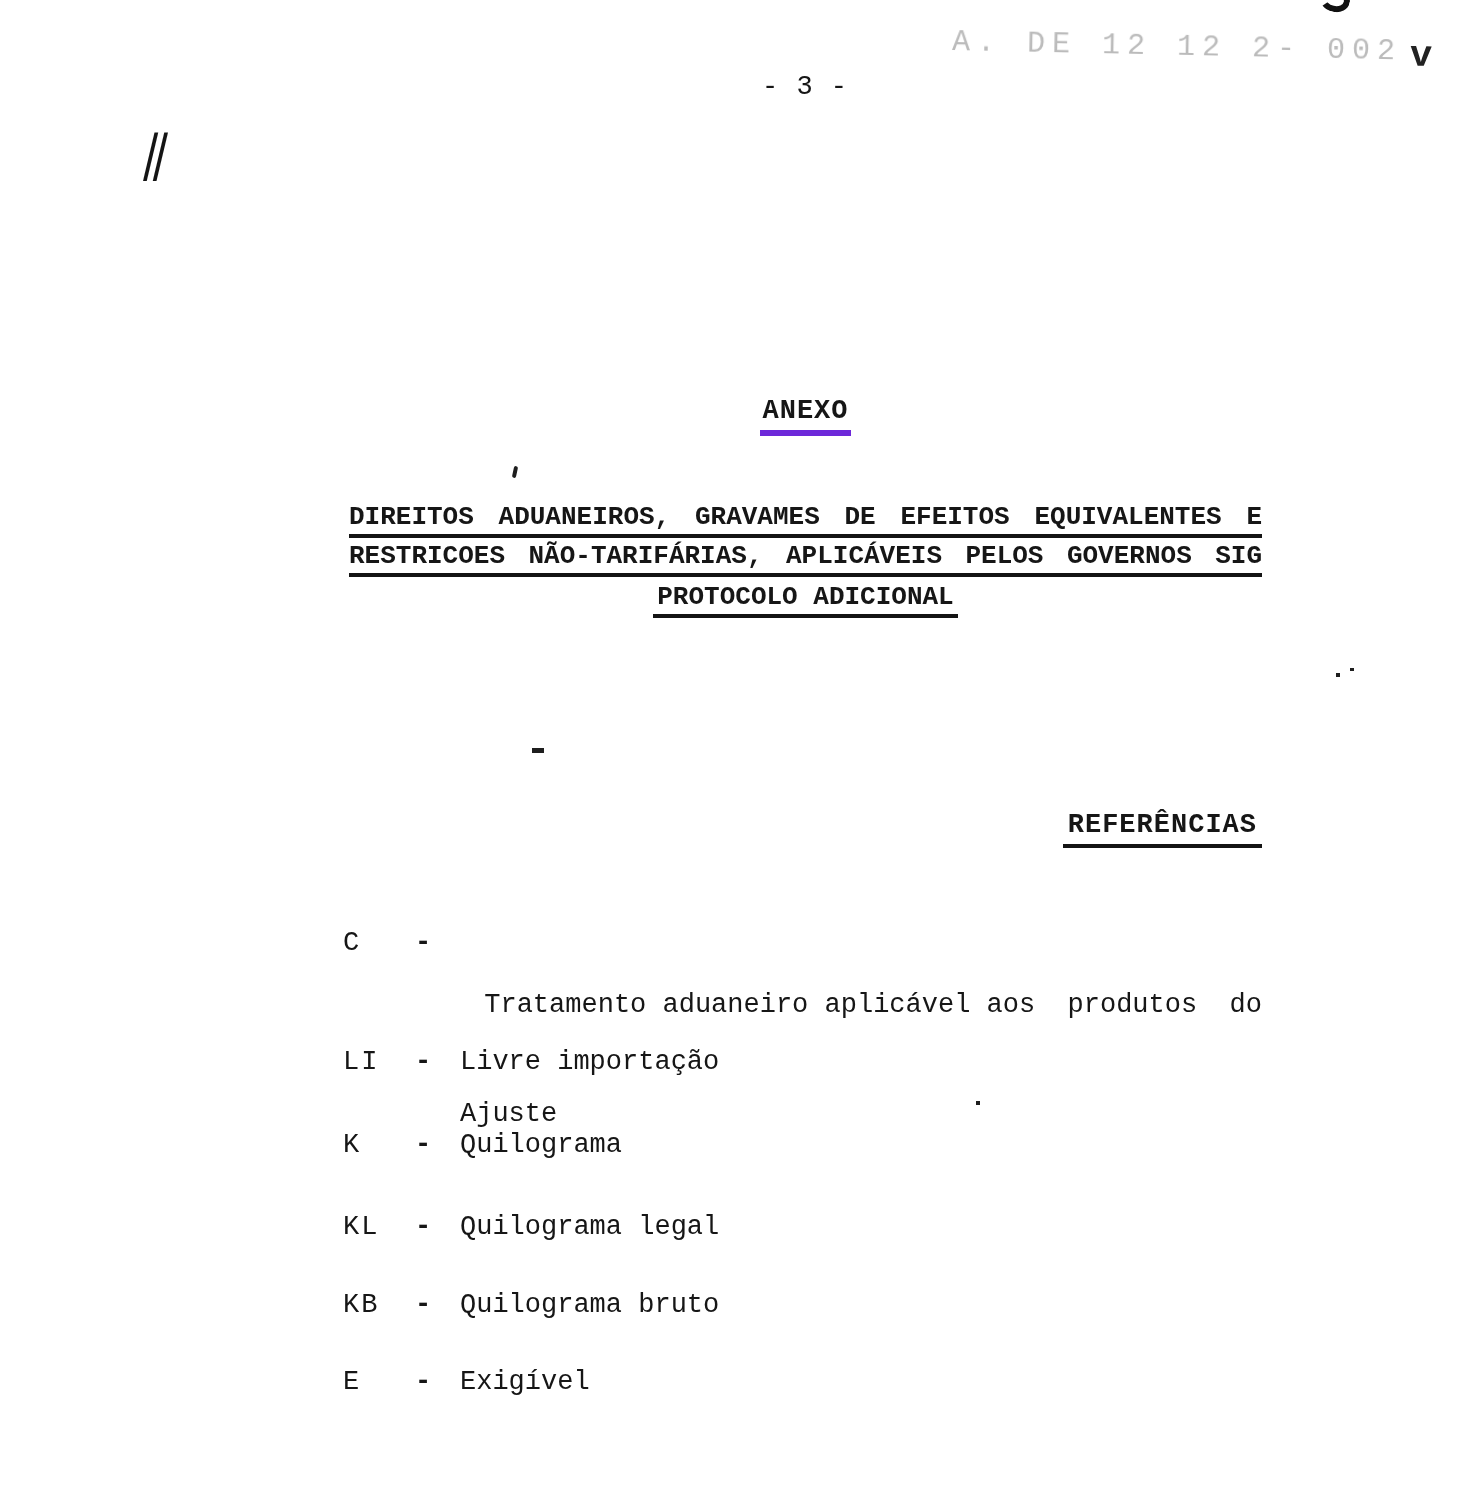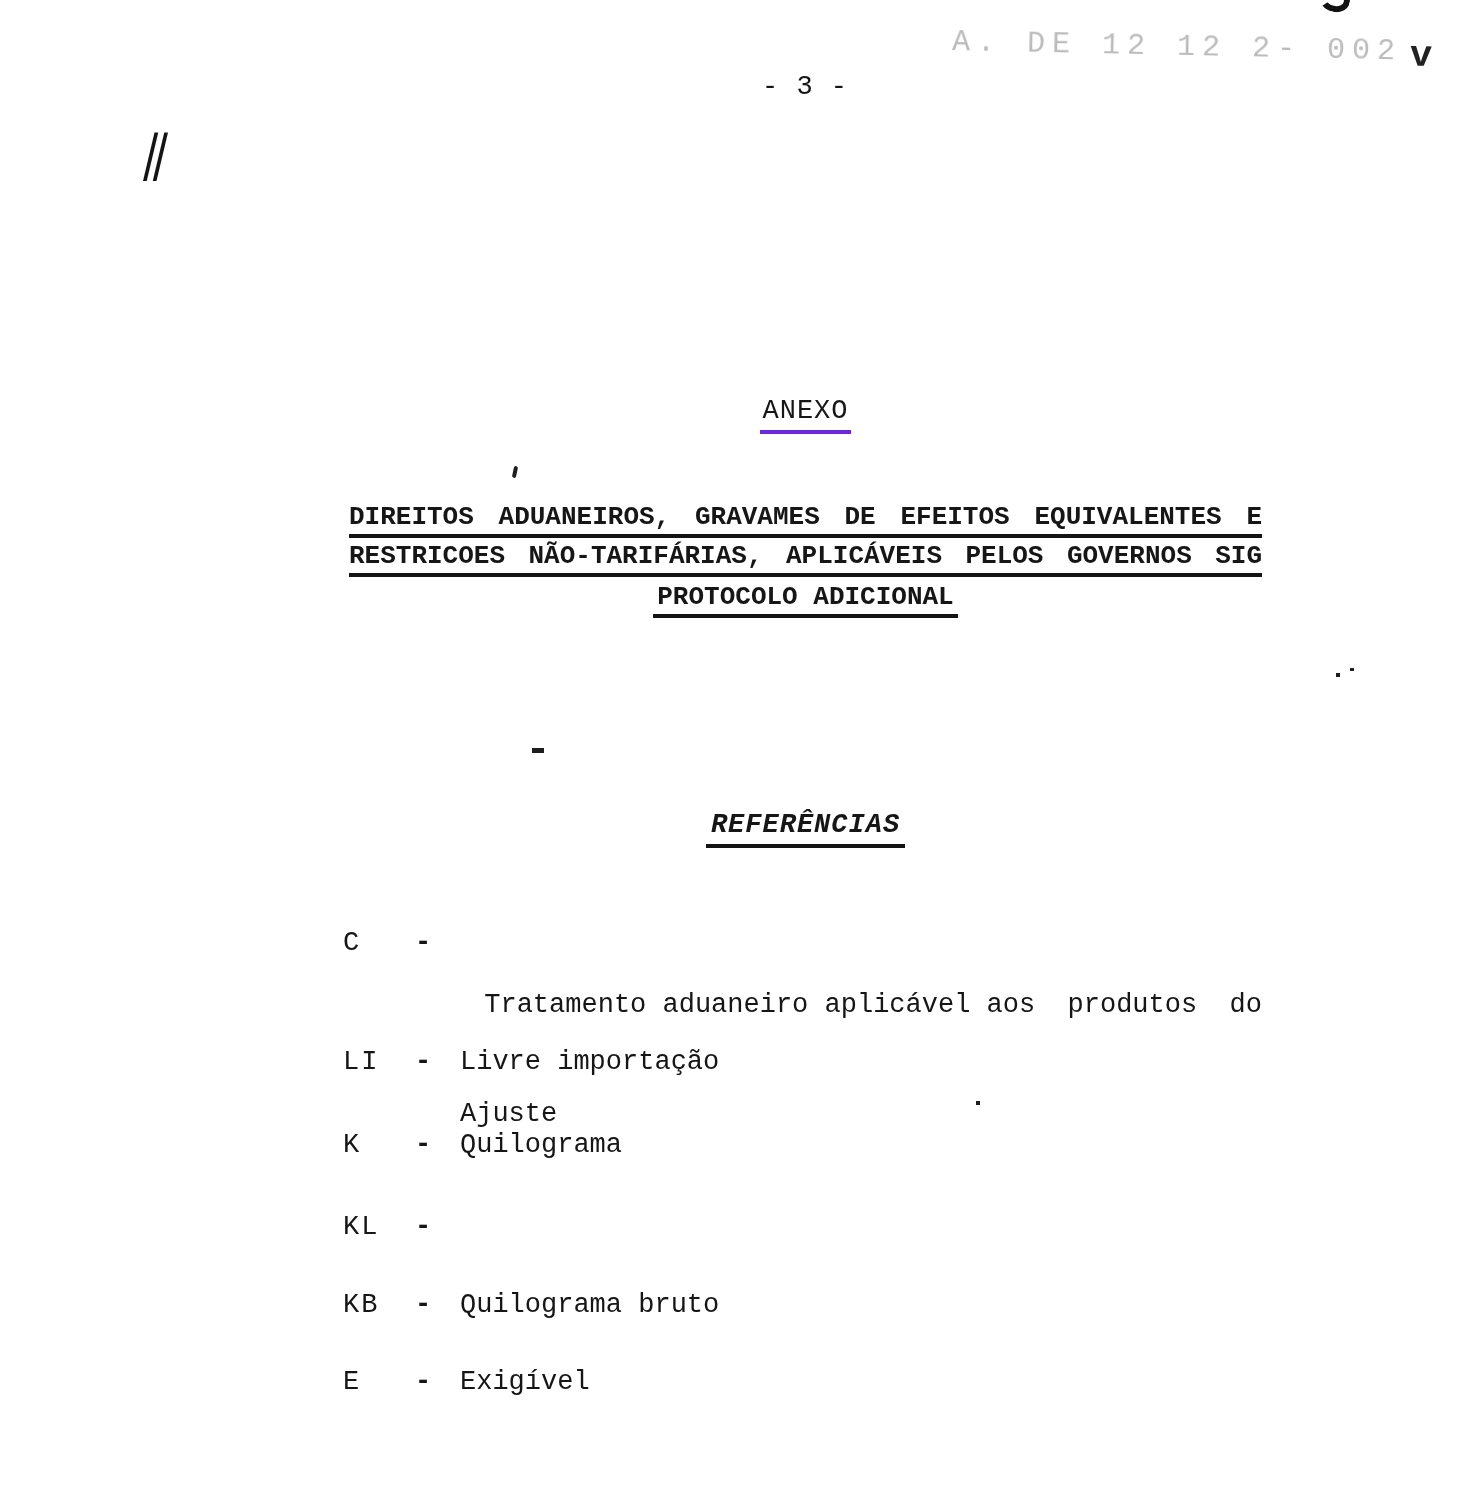--- a/index.html
+++ b/index.html
@@ -40,23 +40,23 @@
     transform:scaleX(0.78); transform-origin:left top;
     font-family:"DejaVu Sans",sans-serif;
   }
   .content {
     position:absolute; left:349px; top:0; width:913px;
   }
   .anexo-wrap {
     position:absolute; top:396px; width:100%; text-align:center;
   }
   .anexo-wrap .title {
-    display:inline-block; font-size:27px; font-weight:normal;
+    display:inline-block; font-size:27px; font-weight:bold;
     line-height:30px; letter-spacing:1px;
-    padding:0 2px 4px 2px; border-bottom:4px solid #6d28d9;
+    padding:0 2px 4px 2px; border-bottom:6px solid #6d28d9;
   }
   .heading {
     position:absolute; top:503px; width:100%;
   }
   .heading .hline {
     font-size:26px; font-weight:bold; line-height:28px;
     text-align:justify; text-align-last:justify;
     padding-bottom:3px; border-bottom:4px solid #141414;
     margin-bottom:4px; white-space:normal;
   }
@@ -64,21 +64,21 @@
     text-align:center; text-align-last:center;
     border-bottom:none; padding-top:2px;
   }
   .heading .hline-last .inner {
     display:inline-block; font-size:26px; font-weight:bold;
     line-height:28px; padding:0 4px 3px 4px;
     border-bottom:4px solid #141414;
     text-align:right;
   }
   .refs-title-wrap {
-    position:absolute; top:810px; width:100%; text-align:center;font-style:italic;
+    position:absolute; top:810px; width:100%; text-align:right;
   }
   .refs-title-wrap .title {
     display:inline-block; font-size:27px; font-weight:bold;
     line-height:30px; letter-spacing:1px;
     padding:0 5px 4px 5px; border-bottom:4px solid #141414;
   }
   .ref-row {
     position:absolute; left:-6px;
     display:grid; grid-template-columns:72px 45px 802px;
     font-size:27px; line-height:31px;
@@ -148,20 +148,21 @@
 
   <div class="ref-row" style="top:1130px">
     <span class="code">K</span>
     <span class="dash">-</span>
     <span class="desc">Quilograma</span>
   </div>
 
   <div class="ref-row" style="top:1212px">
     <span class="code">KL</span>
     <span class="dash">-</span>
+    <span class="desc">Quilograma legal</span>
   </div>
 
   <div class="ref-row" style="top:1290px">
     <span class="code">KB</span>
     <span class="dash">-</span>
     <span class="desc">Quilograma bruto</span>
   </div>
 
   <div class="ref-row" style="top:1367px">
     <span class="code">E</span>

